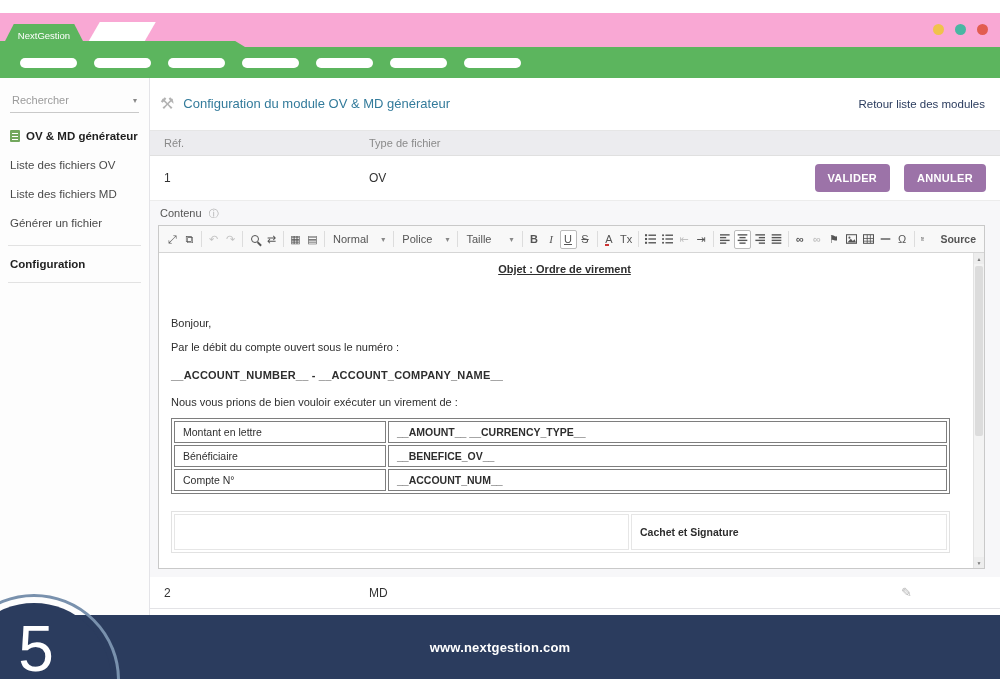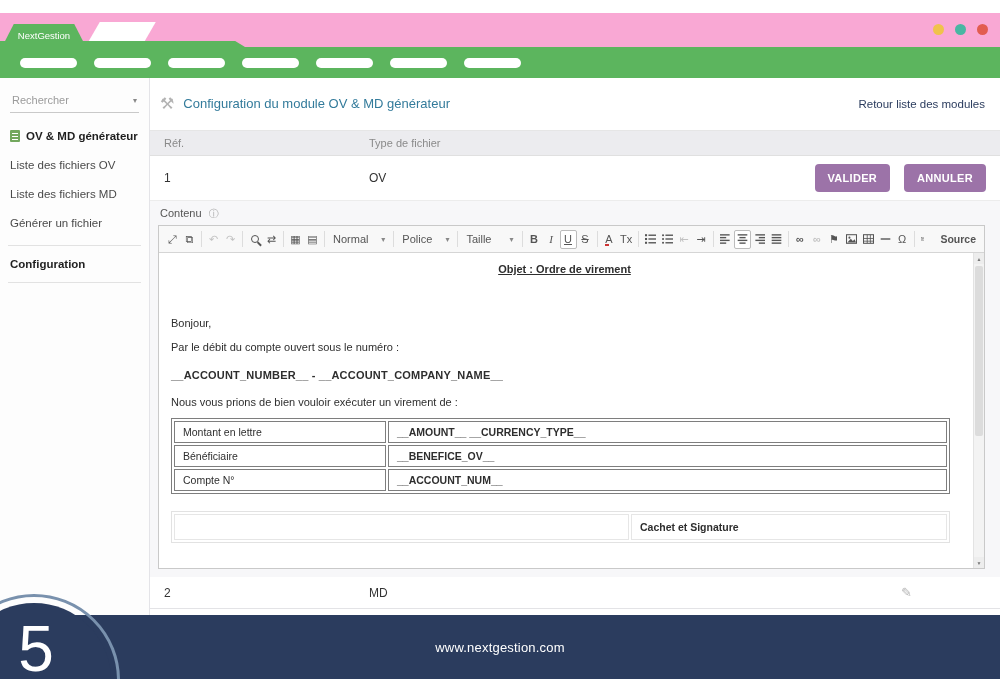--- a/index.html
+++ b/index.html
@@ -82,30 +82,30 @@
   .doc-subject { text-align:center; font-weight:bold; text-decoration:underline; margin:2px 0 0 0; }
   .doc-greet { margin-top:42px; }
   .doc-p1 { margin-top:12px; }
   .doc-acct { margin-top:16px; font-weight:bold; letter-spacing:.2px; }
   .doc-p2 { margin-top:15px; }
   .doc-table { border-collapse:separate; border-spacing:2px; border:1px solid #7e7e7e; width:99%; margin-top:10px; }
   .doc-table td { border:1px solid #7e7e7e; padding:4px 8px; font-size:10.5px; height:13px; }
   .doc-table td.lbl { width:212px; }
   .doc-table td.val { font-weight:bold; }
   .sig-table { border-collapse:separate; border-spacing:2px; border:1px solid #e2e2e2; width:99%; margin-top:17px; }
-  .sig-table td { border:1px solid #e6e6e6; padding:4px 8px; font-size:10.5px; height:26px; vertical-align:middle; }
+  .sig-table td { border:1px solid #e6e6e6; padding:4px 8px; font-size:10.5px; height:36px; vertical-align:middle; }
   .sig-table td.empty { width:59%; }
   .sig-table td.sig { font-weight:bold; }
 
   .grow2 { display:grid; grid-template-columns:205px 1fr auto; align-items:center; padding:8px 14px; font-size:12px;
     color:#333; border-bottom:1px solid #e3e3e6; }
   .pencil { color:#b5b5b5; font-size:13px; margin-right:74px; cursor:pointer; }
 
   .footer { height:64px; background:#2b3c5e; display:flex; align-items:center; justify-content:center;
-    color:#fff; font-weight:normal; font-size:13px; letter-spacing:.2px; }
+    color:#fff; font-weight:bold; font-size:13px; letter-spacing:.2px; }
 
   .badge-outer { position:absolute; left:-52px; top:594px; width:172px; height:172px; border-radius:50%;
     border:3px solid #7991ad; z-index:5; }
   .badge-inner { position:absolute; inset:6px; border-radius:50%; background:#2b3c5e;
     display:flex; justify-content:center; }
   .badge-num { color:#fff; font-size:64px; line-height:1; padding-top:14px; padding-left:4px; }
 </style>
 </head>
 <body>
 

